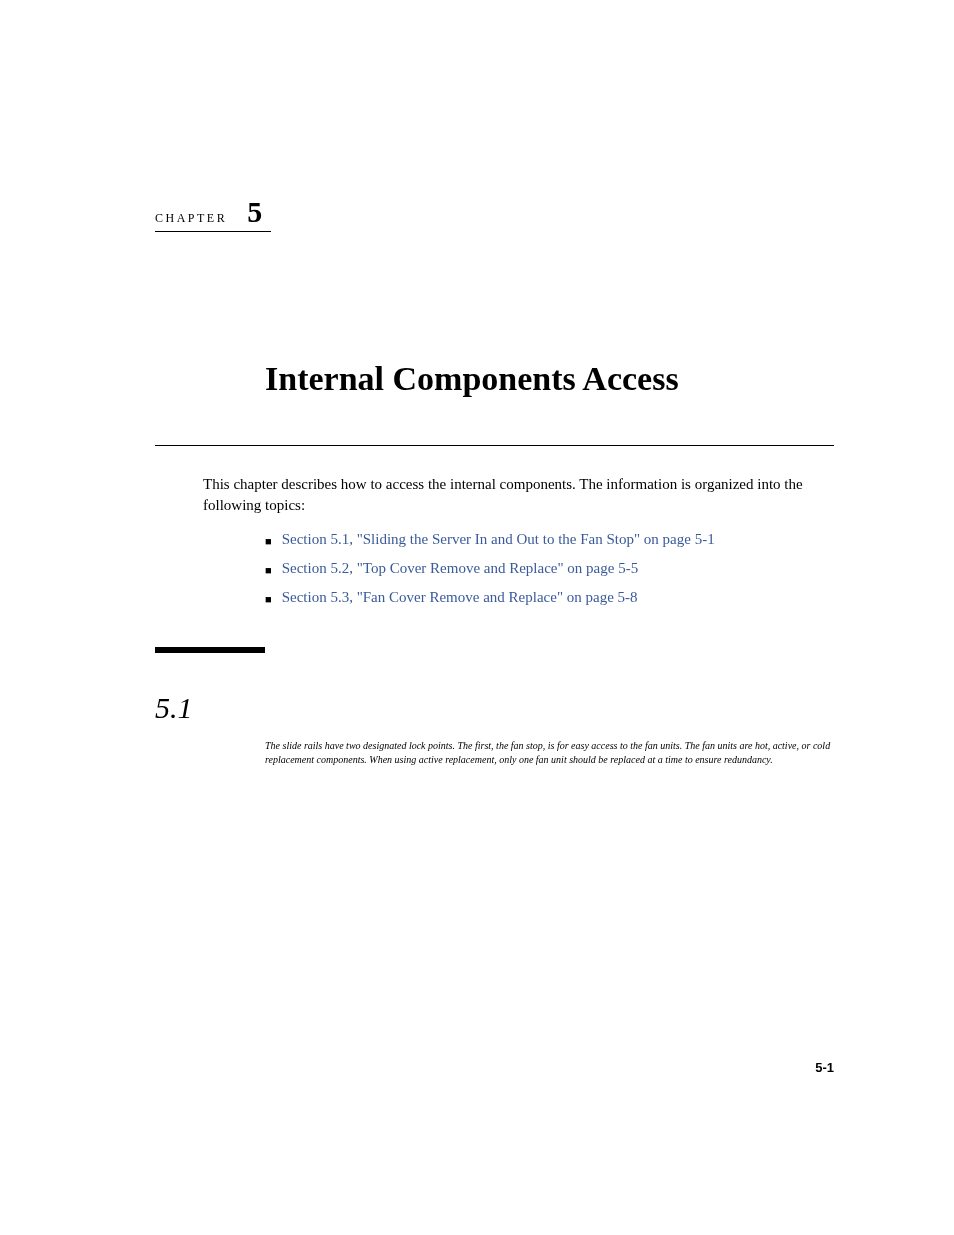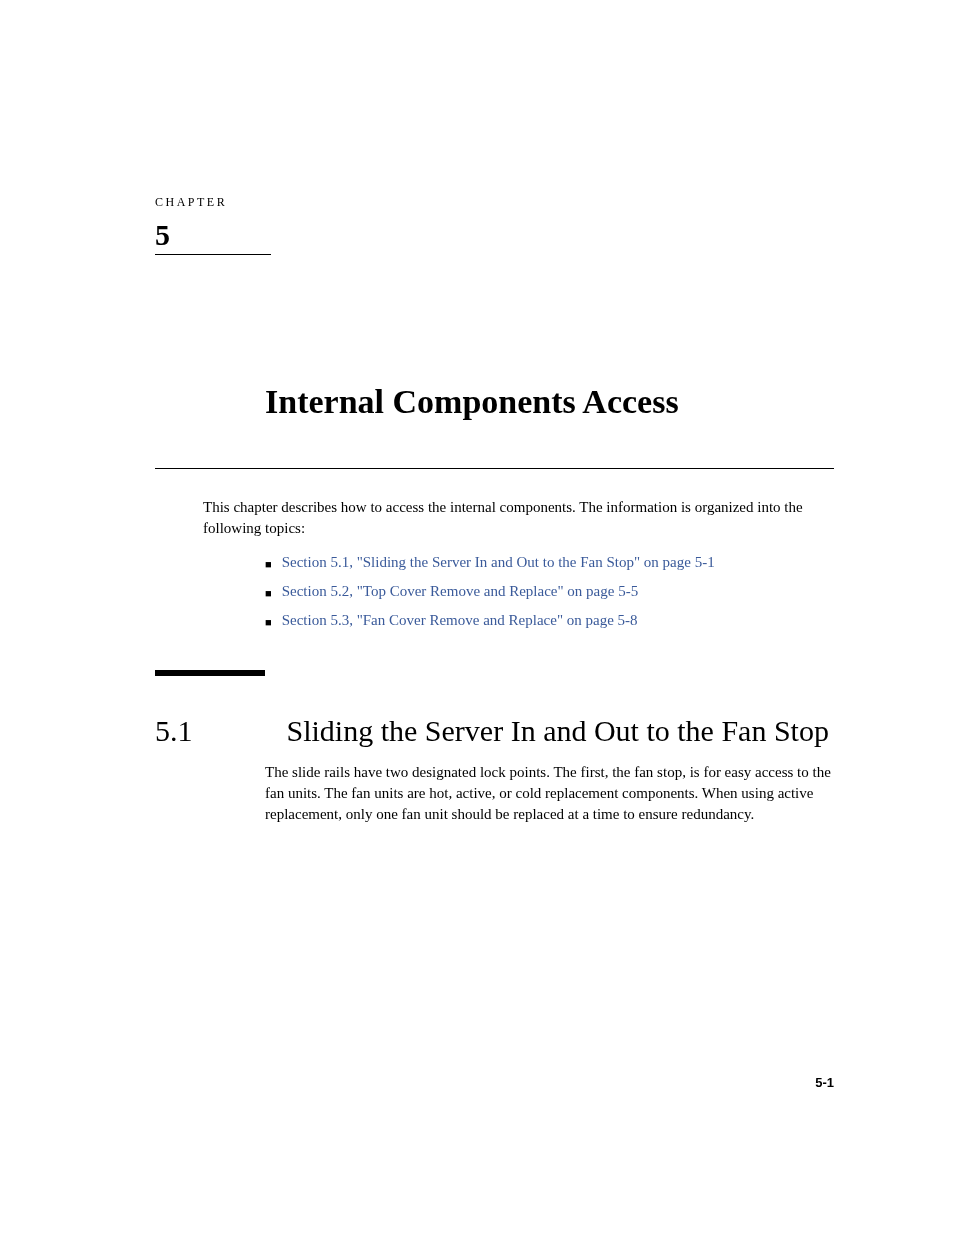--- a/index.html
+++ b/index.html
@@ -14,25 +14,24 @@
       font-family: "Palatino Linotype", "Book Antiqua", Palatino, Georgia, serif;
       color: #000;
       position: relative;
     }
     .page-container {
       padding: 195px 120px 0 155px;
     }
     .chapter-header {
       display: flex;
       align-items: baseline;
-      gap: 8px;
+      gap: 20px;
       border-bottom: 1px solid #000;
       padding-bottom: 2px;
       width: 116px;
-      flex-direction: column;
     }
     .chapter-label {
       font-size: 12px;
       letter-spacing: 2.5px;
       font-family: Georgia, serif;
     }
     .chapter-number {
       font-size: 30px;
       font-weight: bold;
       font-family: "Palatino Linotype", Palatino, Georgia, serif;
@@ -78,43 +77,45 @@
     }
     .section-divider {
       border-top: 6px solid #000;
       width: 110px;
       margin-top: 37px;
       margin-left: 0;
     }
     .section-heading-row {
       display: flex;
       align-items: flex-start;
-      gap: 94px;
+      gap: 74px;
       margin-top: 38px;
+      font-style: italic;
     }
     .section-number {
       font-size: 30px;
       font-weight: normal;
       font-family: "Palatino Linotype", Palatino, Georgia, serif;
     }
     .section-title {
       font-size: 30px;
       font-weight: normal;
       line-height: 1.15;
       font-family: "Palatino Linotype", Palatino, Georgia, serif;
     }
     .section-body {
       margin-top: 14px;
       margin-left: 110px;
-      font-size: 15px;
+      font-size: 10px;
       line-height: 1.4;
+      font-style: italic;
     }
     .page-number {
       position: absolute;
-      bottom: 145px;
+      bottom: 160px;
       right: 120px;
       font-size: 13px;
       font-weight: bold;
       font-family: Arial, Helvetica, sans-serif;
     }
   </style>
 </head>
 <body>
 
 <div class="page-container">
@@ -140,19 +141,18 @@
     <li>
       <span class="bullet">■</span>
       <a class="link">Section 5.3, "Fan Cover Remove and Replace" on page 5-8</a>
     </li>
   </ul>
 
   <div class="section-divider"></div>
 
   <div class="section-heading-row">
     <span class="section-number">5.1</span>
-    <h2 class="section-title">Sliding the Server In and Out to the Fan Stop</h2>
   </div>
 
   <p class="section-body">The slide rails have two designated lock points. The first, the fan stop, is for easy access to the fan units. The fan units are hot, active, or cold replacement components. When using active replacement, only one fan unit should be replaced at a time to ensure redundancy.</p>
 </div>
 
 <div class="page-number">5-1</div>
 
 </body></html>

